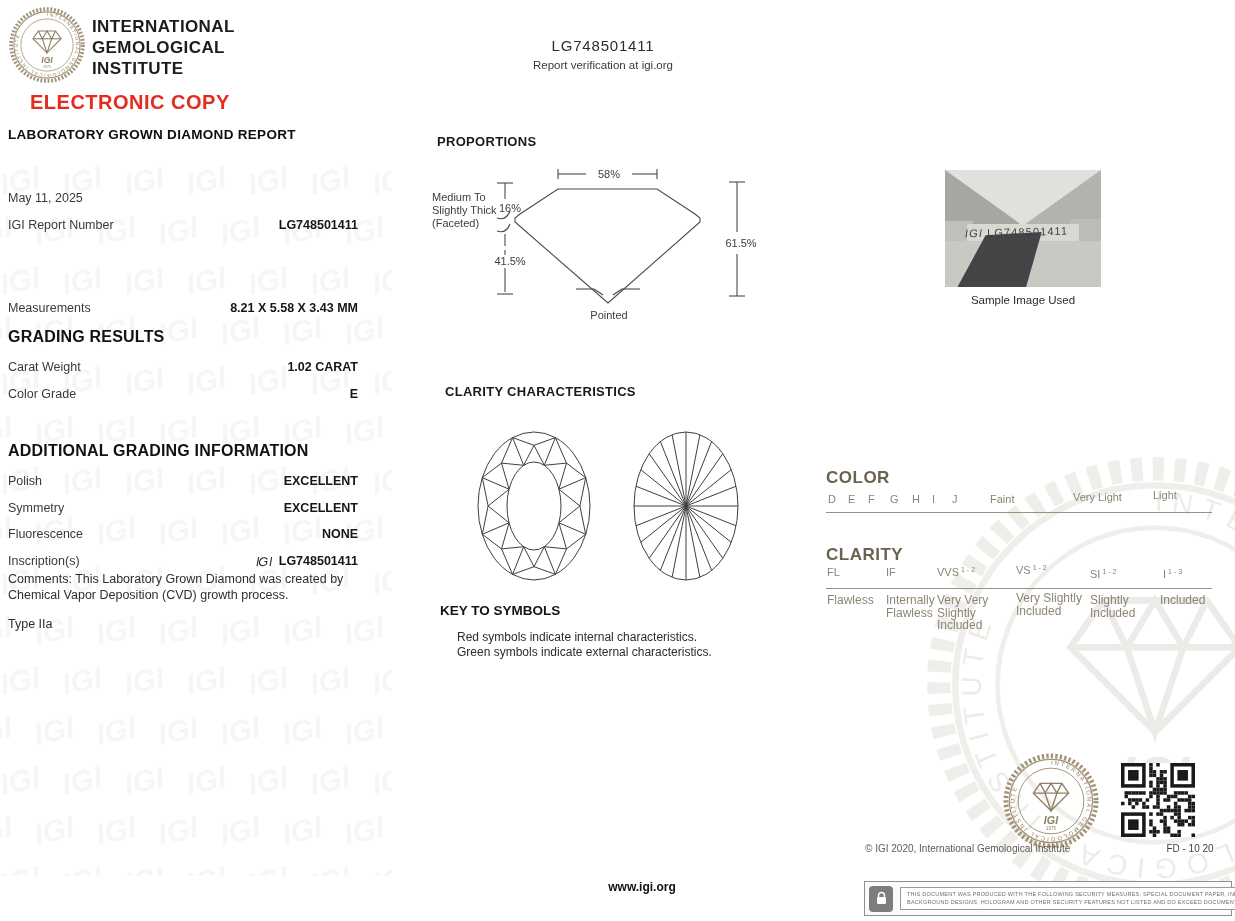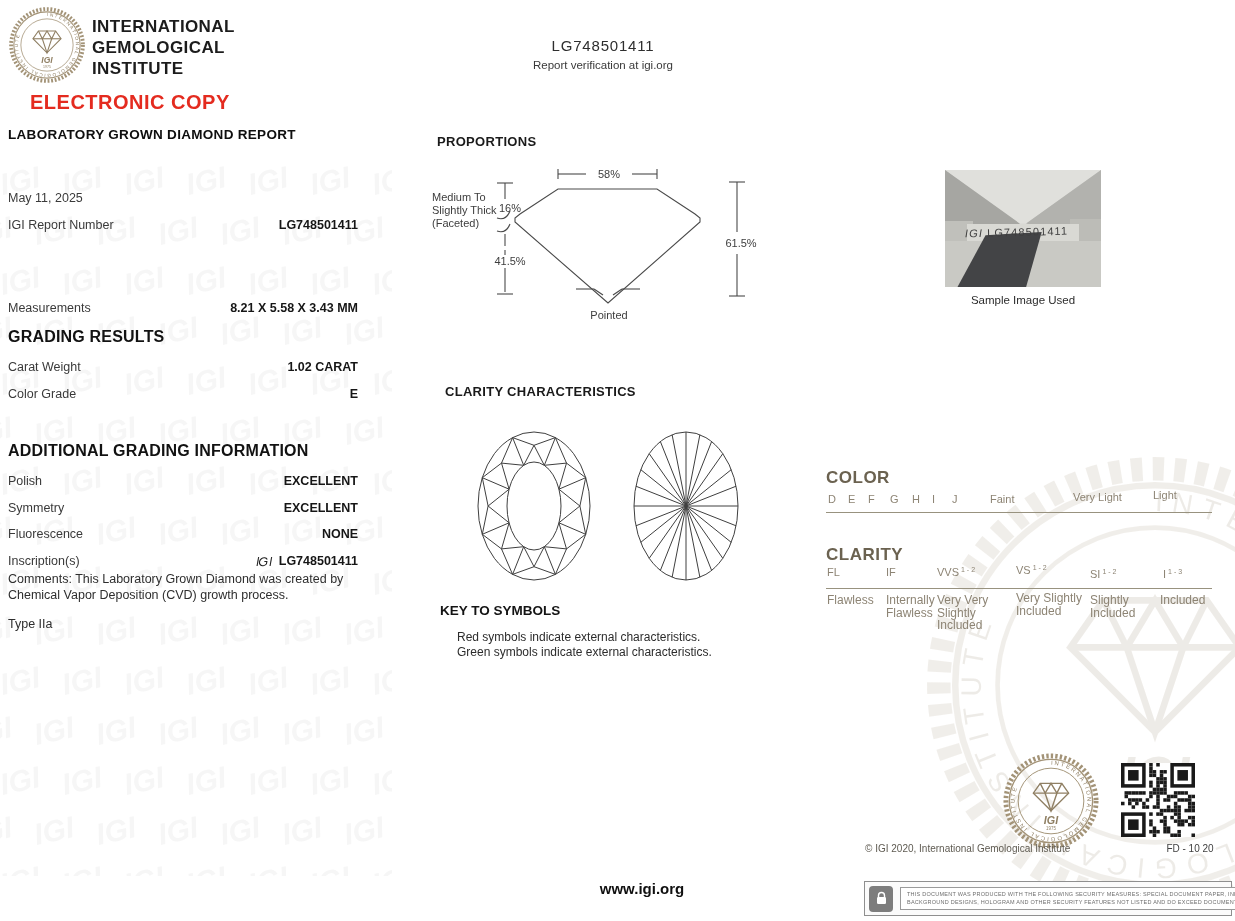--- a/index.html
+++ b/index.html
@@ -260,21 +260,21 @@
         <line x1="236" y1="88" x2="281.3" y2="51.6"></line>
         <line x1="236" y1="88" x2="286.1" y2="68.2"></line>
         <line x1="236" y1="88" x2="272.8" y2="140.3"></line>
         <line x1="236" y1="88" x2="199.2" y2="140.3"></line>
         <line x1="236" y1="88" x2="199.2" y2="35.7"></line>
         <line x1="236" y1="88" x2="272.8" y2="35.7"></line>
       </g>
     </svg>
 
   <div class="abs" style="left:440px;top:603px;font-size:13.5px;font-weight:bold;color:#141414;">KEY TO SYMBOLS</div>
-  <div class="abs" style="left:457px;top:630px;font-size:12px;color:#2c2c2c;">Red symbols indicate external characteristics.</div>
+  <div class="abs" style="left:457px;top:630px;font-size:12px;color:#2c2c2c;">Red symbols indicate internal characteristics.</div>
   <div class="abs" style="left:457px;top:645px;font-size:12px;color:#2c2c2c;">Green symbols indicate external characteristics.</div>
 
   <div id="sample-img">
     <div style="left:0;top:0;width:100%;height:46%;background:#e0e0dc;clip-path:polygon(0 0,100% 0,52% 100%,48% 100%);"></div>
     <div style="left:0;top:0;width:100%;height:62%;background:#a6a6a2;clip-path:polygon(0 0,48% 74%,0 100%);"></div>
     <div style="left:0;top:0;width:100%;height:58%;background:#b2b2ae;clip-path:polygon(100% 0,52% 79%,100% 100%);"></div>
     <div style="left:0;top:44%;width:18%;height:18%;background:#c0c0bb;"></div>
     <div style="left:80%;top:42%;width:20%;height:20%;background:#bcbcb7;"></div>
     <div style="left:14%;top:46%;width:72%;height:15%;background:#d9d9d4;"></div>
     <div style="left:0;top:61%;width:100%;height:39%;background:#c9c9c4;"></div>
@@ -466,21 +466,21 @@
         <rect x="31.71" y="70.48" width="3.52" height="3.52" fill="#1a1a1a"></rect>
         <rect x="49.33" y="70.48" width="3.52" height="3.52" fill="#1a1a1a"></rect>
         <rect x="52.86" y="70.48" width="3.52" height="3.52" fill="#1a1a1a"></rect>
         <rect x="56.38" y="70.48" width="3.52" height="3.52" fill="#1a1a1a"></rect>
         <rect x="70.48" y="70.48" width="3.52" height="3.52" fill="#1a1a1a"></rect>
       </svg></div>
 
   <div class="abs" style="left:865px;top:843px;font-size:10px;color:#5f5b52;">© IGI 2020, International Gemological Institute</div>
   <div class="abs" style="left:1150px;top:843px;width:80px;text-align:center;font-size:10px;color:#3f3f3f;">FD - 10 20</div>
 
-  <div class="abs" style="left:562px;top:880px;width:160px;text-align:center;font-size:15px;font-weight:bold;color:#101010;">www.igi.org</div>
+  <div class="abs" style="left:562px;top:880px;width:160px;text-align:center;font-size:12px;font-weight:bold;color:#101010;">www.igi.org</div>
 
   <div id="sec-strip">
     <div id="lock-badge">
       <svg width="13" height="15" viewBox="0 0 13 15">
           <path d="M3.5,6 V4.5 a3,3 0 0 1 6,0 V6" fill="none" stroke="#fff" stroke-width="1.4"></path>
           <rect x="2" y="6" width="9" height="7" rx="1.2" fill="#fff"></rect>
         </svg>
     </div>
     <div id="sec-text-box">
       <div>THIS DOCUMENT WAS PRODUCED WITH THE FOLLOWING SECURITY MEASURES:  SPECIAL DOCUMENT PAPER, INK SCREENS, WATERMARK</div>

